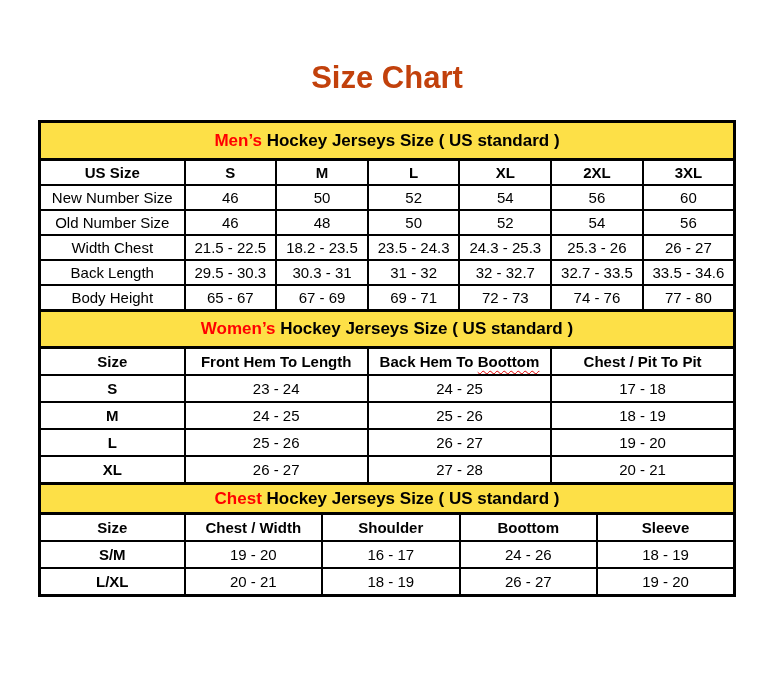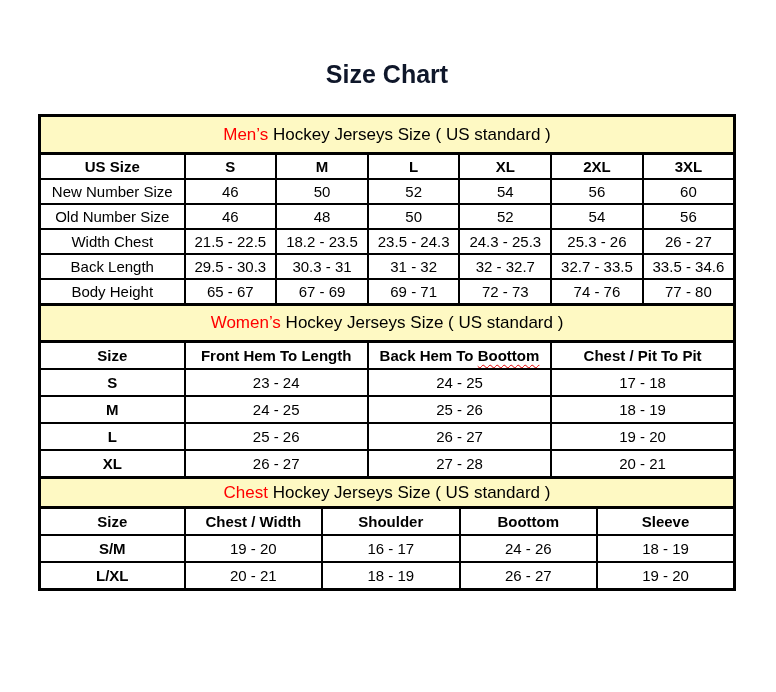--- a/index.html
+++ b/index.html
@@ -11,24 +11,24 @@
     font-family: "Liberation Sans", sans-serif;
     overflow: hidden;
   }
   .page {
     width: 698px;
     margin-left: 38px;
   }
   h1.page-title {
     margin: 62px 0 27px 0;
     text-align: center;
-    font-size: 25px;
+    font-size: 31px;
     line-height: 1;
     font-weight: bold;
-    color: #0f172a;
+    color: #c2410c;
     letter-spacing: 0px;
   }
   table.size-table {
     border-collapse: collapse;
     table-layout: fixed;
     width: 698px;
     border: 3px solid #000000;
   }
   table.size-table.stacked {
     margin-top: -3px;
@@ -36,24 +36,24 @@
   th, td {
     border: 2px solid #000000;
     text-align: center;
     vertical-align: middle;
     color: #000000;
     padding: 0 2px;
     white-space: nowrap;
     overflow: hidden;
   }
   th.section-header {
-    background: #fef9c3;
+    background: #fde047;
     border: 3px solid #000000;
     font-size: 17px;
-    font-weight: normal;
+    font-weight: bold;
     height: 35px;
   }
   .accent-red { color: #ff0000; }
   tr.col-header-row th {
     font-size: 15px;
     font-weight: bold;
     height: 23px;
   }
   td {
     font-size: 15px;

